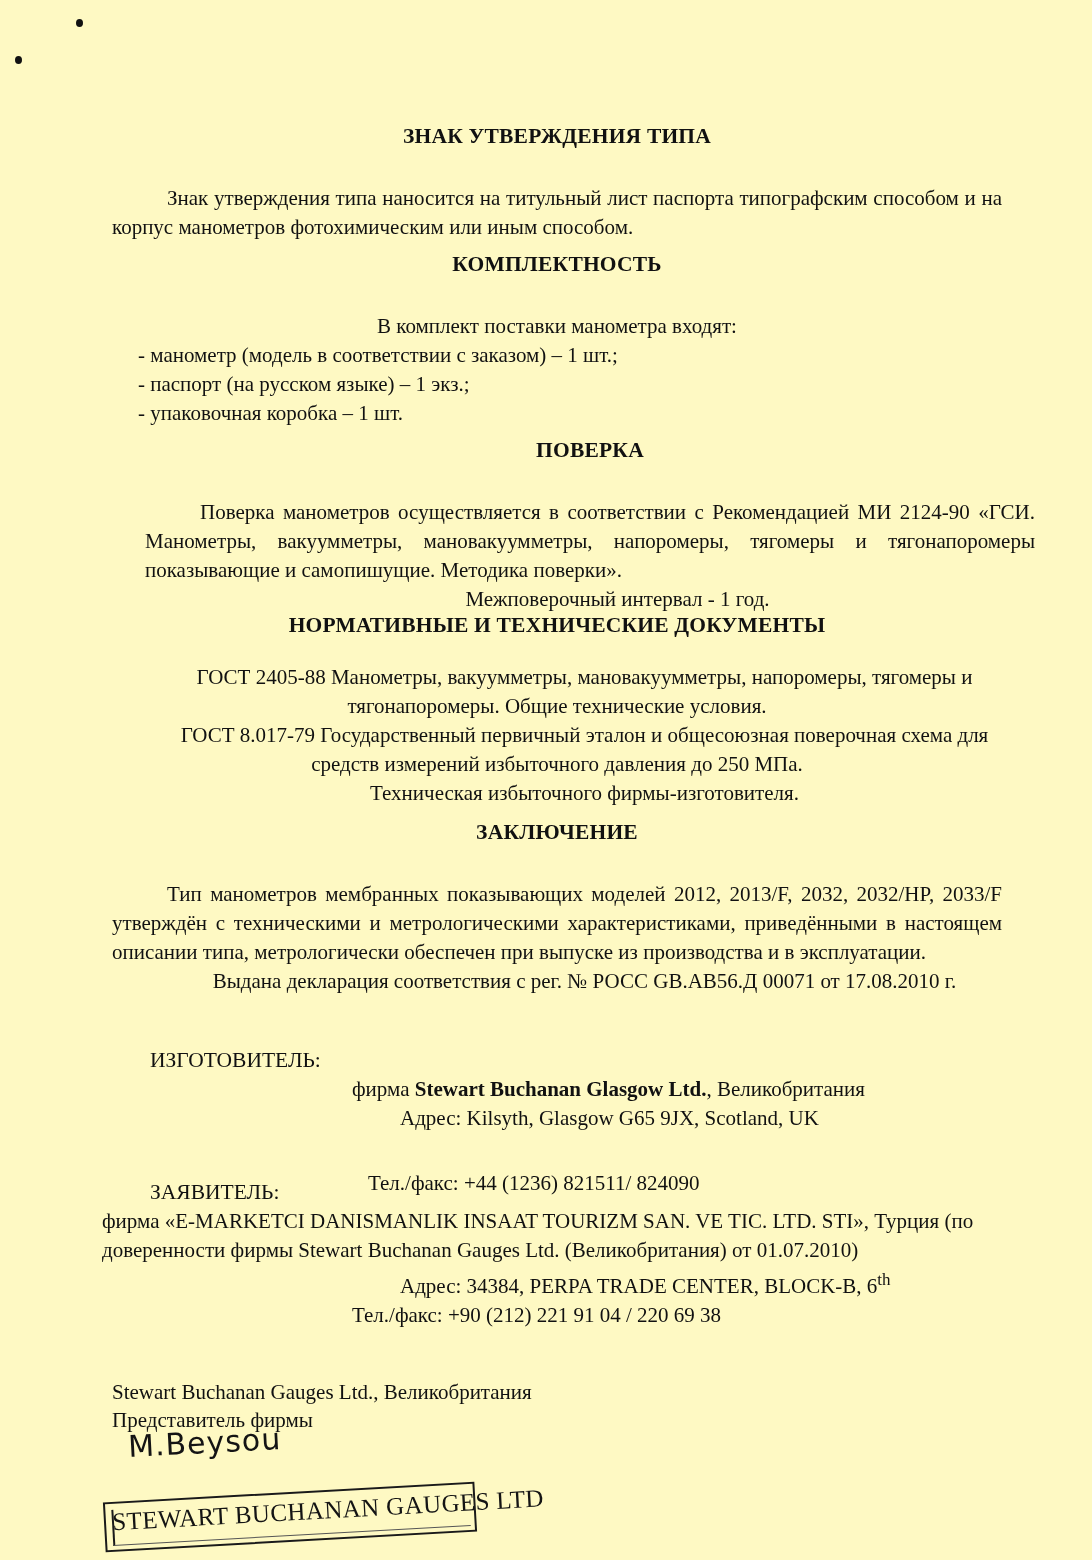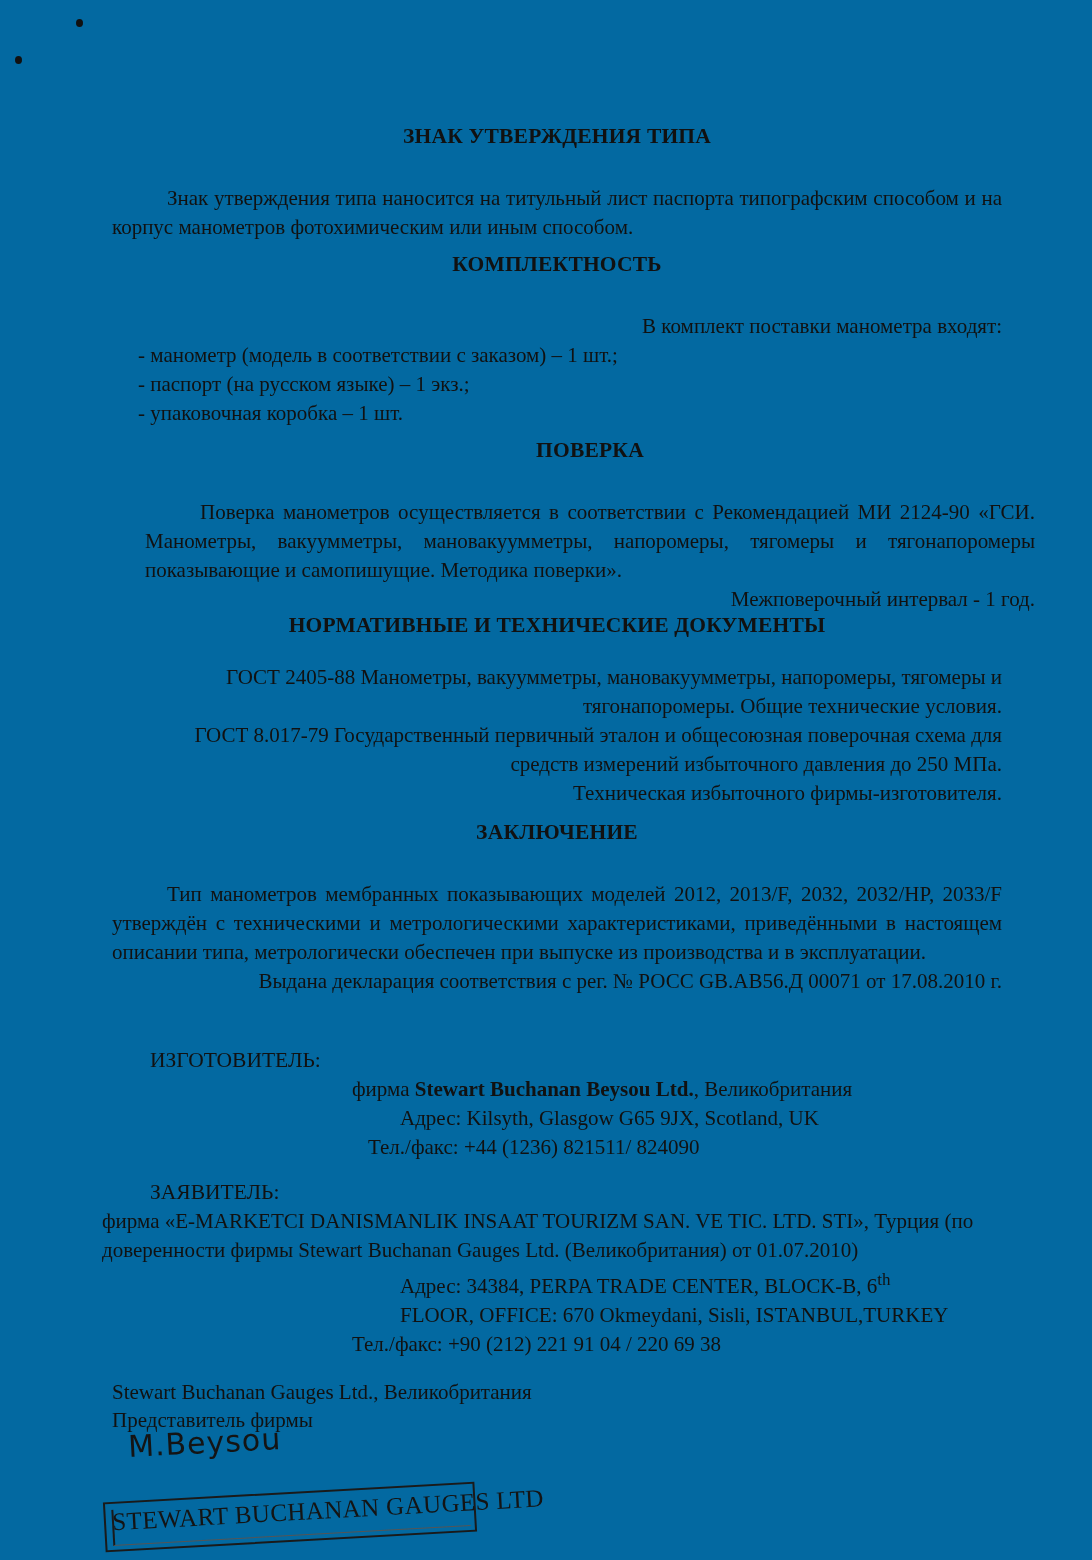--- a/index.html
+++ b/index.html
@@ -10,21 +10,21 @@
   }
   body {
     font-family: "Liberation Serif", "DejaVu Serif", serif;
     color: #111111;
   }
   .page {
     position: relative;
     width: 1092px;
     height: 1560px;
     margin: 0 auto;
-    background: #0369a1;
+    background: #fef9c3;
     overflow: hidden;
   }
 
   
   .speck {
     position: absolute;
     background: #111;
     border-radius: 50%;
   }
   .speck-a { left: 76px; top: 19px; width: 7px; height: 8px; }
@@ -51,21 +51,21 @@
   p.para {
     font-size: 21px;
     line-height: 29px;
     margin: 0;
     padding: 0;
     text-align: justify;
     text-justify: inter-word;
   }
   p.para.noindent { text-indent: 0; }
   p.para.indent   { text-indent: 55px; }
-  p.para.left     { text-align: right; }
+  p.para.left     { text-align: center; }
 
   .list-item {
     font-size: 21px;
     line-height: 29px;
     margin: 0;
     padding-left: 26px;
     text-align: left;
   }
   .gap-m  { height: 24px; }
   .gap-l  { height: 34px; }
@@ -83,21 +83,21 @@
 
   .org-line {
     font-size: 21px;
     line-height: 29px;
     margin: 0;
     padding: 0;
     white-space: nowrap;
   }
   .org-line.ind-a { padding-left: 240px; }
   .org-line.ind-b { padding-left: 288px; }
-  .org-line.ind-c { padding-left: 256px; }
+  .org-line.ind-c { padding-left: 256px; margin-top: 36px; }
   .org-line.ind-e { padding-left: 240px; }
   .org-line b { font-weight: bold; }
   .sup { font-size: 17px; vertical-align: super; }
 
   .applicant-wide {
     font-size: 21px;
     line-height: 29px;
     margin: 0;
     padding: 0;
     text-align: left;
@@ -199,31 +199,30 @@
 
   <div class="content" style="top:820px;">
     <h2 class="section-title">ЗАКЛЮЧЕНИЕ</h2>
     <div class="gap-l"></div>
     <p class="para indent">Тип манометров мембранных показывающих моделей 2012, 2013/F, 2032, 2032/HP, 2033/F утверждён с техническими и метрологическими характеристиками, приведёнными в настоящем описании типа,  метрологически обеспечен при выпуске из производства и в эксплуатации.</p>
     <p class="para indent left">Выдана декларация соответствия с рег. № РОСС GB.АВ56.Д 00071 от 17.08.2010 г.</p>
   </div>
 
   <div class="content" style="top:1046px;">
     <p class="org-label">ИЗГОТОВИТЕЛЬ:</p>
-    <p class="org-line ind-a"><span>фирма </span><b>Stewart Buchanan Beysou Ltd.</b><span>, Великобритания</span></p>
+    <p class="org-line ind-a"><span>фирма </span><b>Stewart Buchanan Glasgow Ltd.</b><span>, Великобритания</span></p>
     <p class="org-line ind-b">Адрес: Kilsyth, Glasgow G65 9JX, Scotland, UK</p>
     <p class="org-line ind-c">Тел./факс: +44 (1236) 821511/ 824090</p>
   </div>
 
   <div class="content" style="top:1178px;">
     <p class="org-label applicant">ЗАЯВИТЕЛЬ:</p>
     <p class="applicant-wide">фирма «E-MARKETCI DANISMANLIK INSAAT TOURIZM SAN. VE TIC. LTD. STI», Турция (по</p>
     <p class="applicant-wide">доверенности фирмы Stewart Buchanan Gauges Ltd. (Великобритания) от 01.07.2010)</p>
     <p class="org-line ind-b"><span>Адрес: 34384, PERPA TRADE CENTER, BLOCK-B, 6</span><span class="sup">th</span></p>
-    <p class="org-line ind-b">FLOOR, OFFICE: 670 Okmeydani, Sisli, ISTANBUL,TURKEY</p>
     <p class="org-line ind-e">Тел./факс: +90 (212) 221 91 04 /  220 69 38</p>
   </div>
 
   <div class="content" style="top:1378px;">
     <p class="rep-line">Stewart Buchanan Gauges Ltd., Великобритания</p>
     <p class="rep-line">Представитель фирмы</p>
   </div>
 
   <div class="signature">M.Beysou</div>
 

